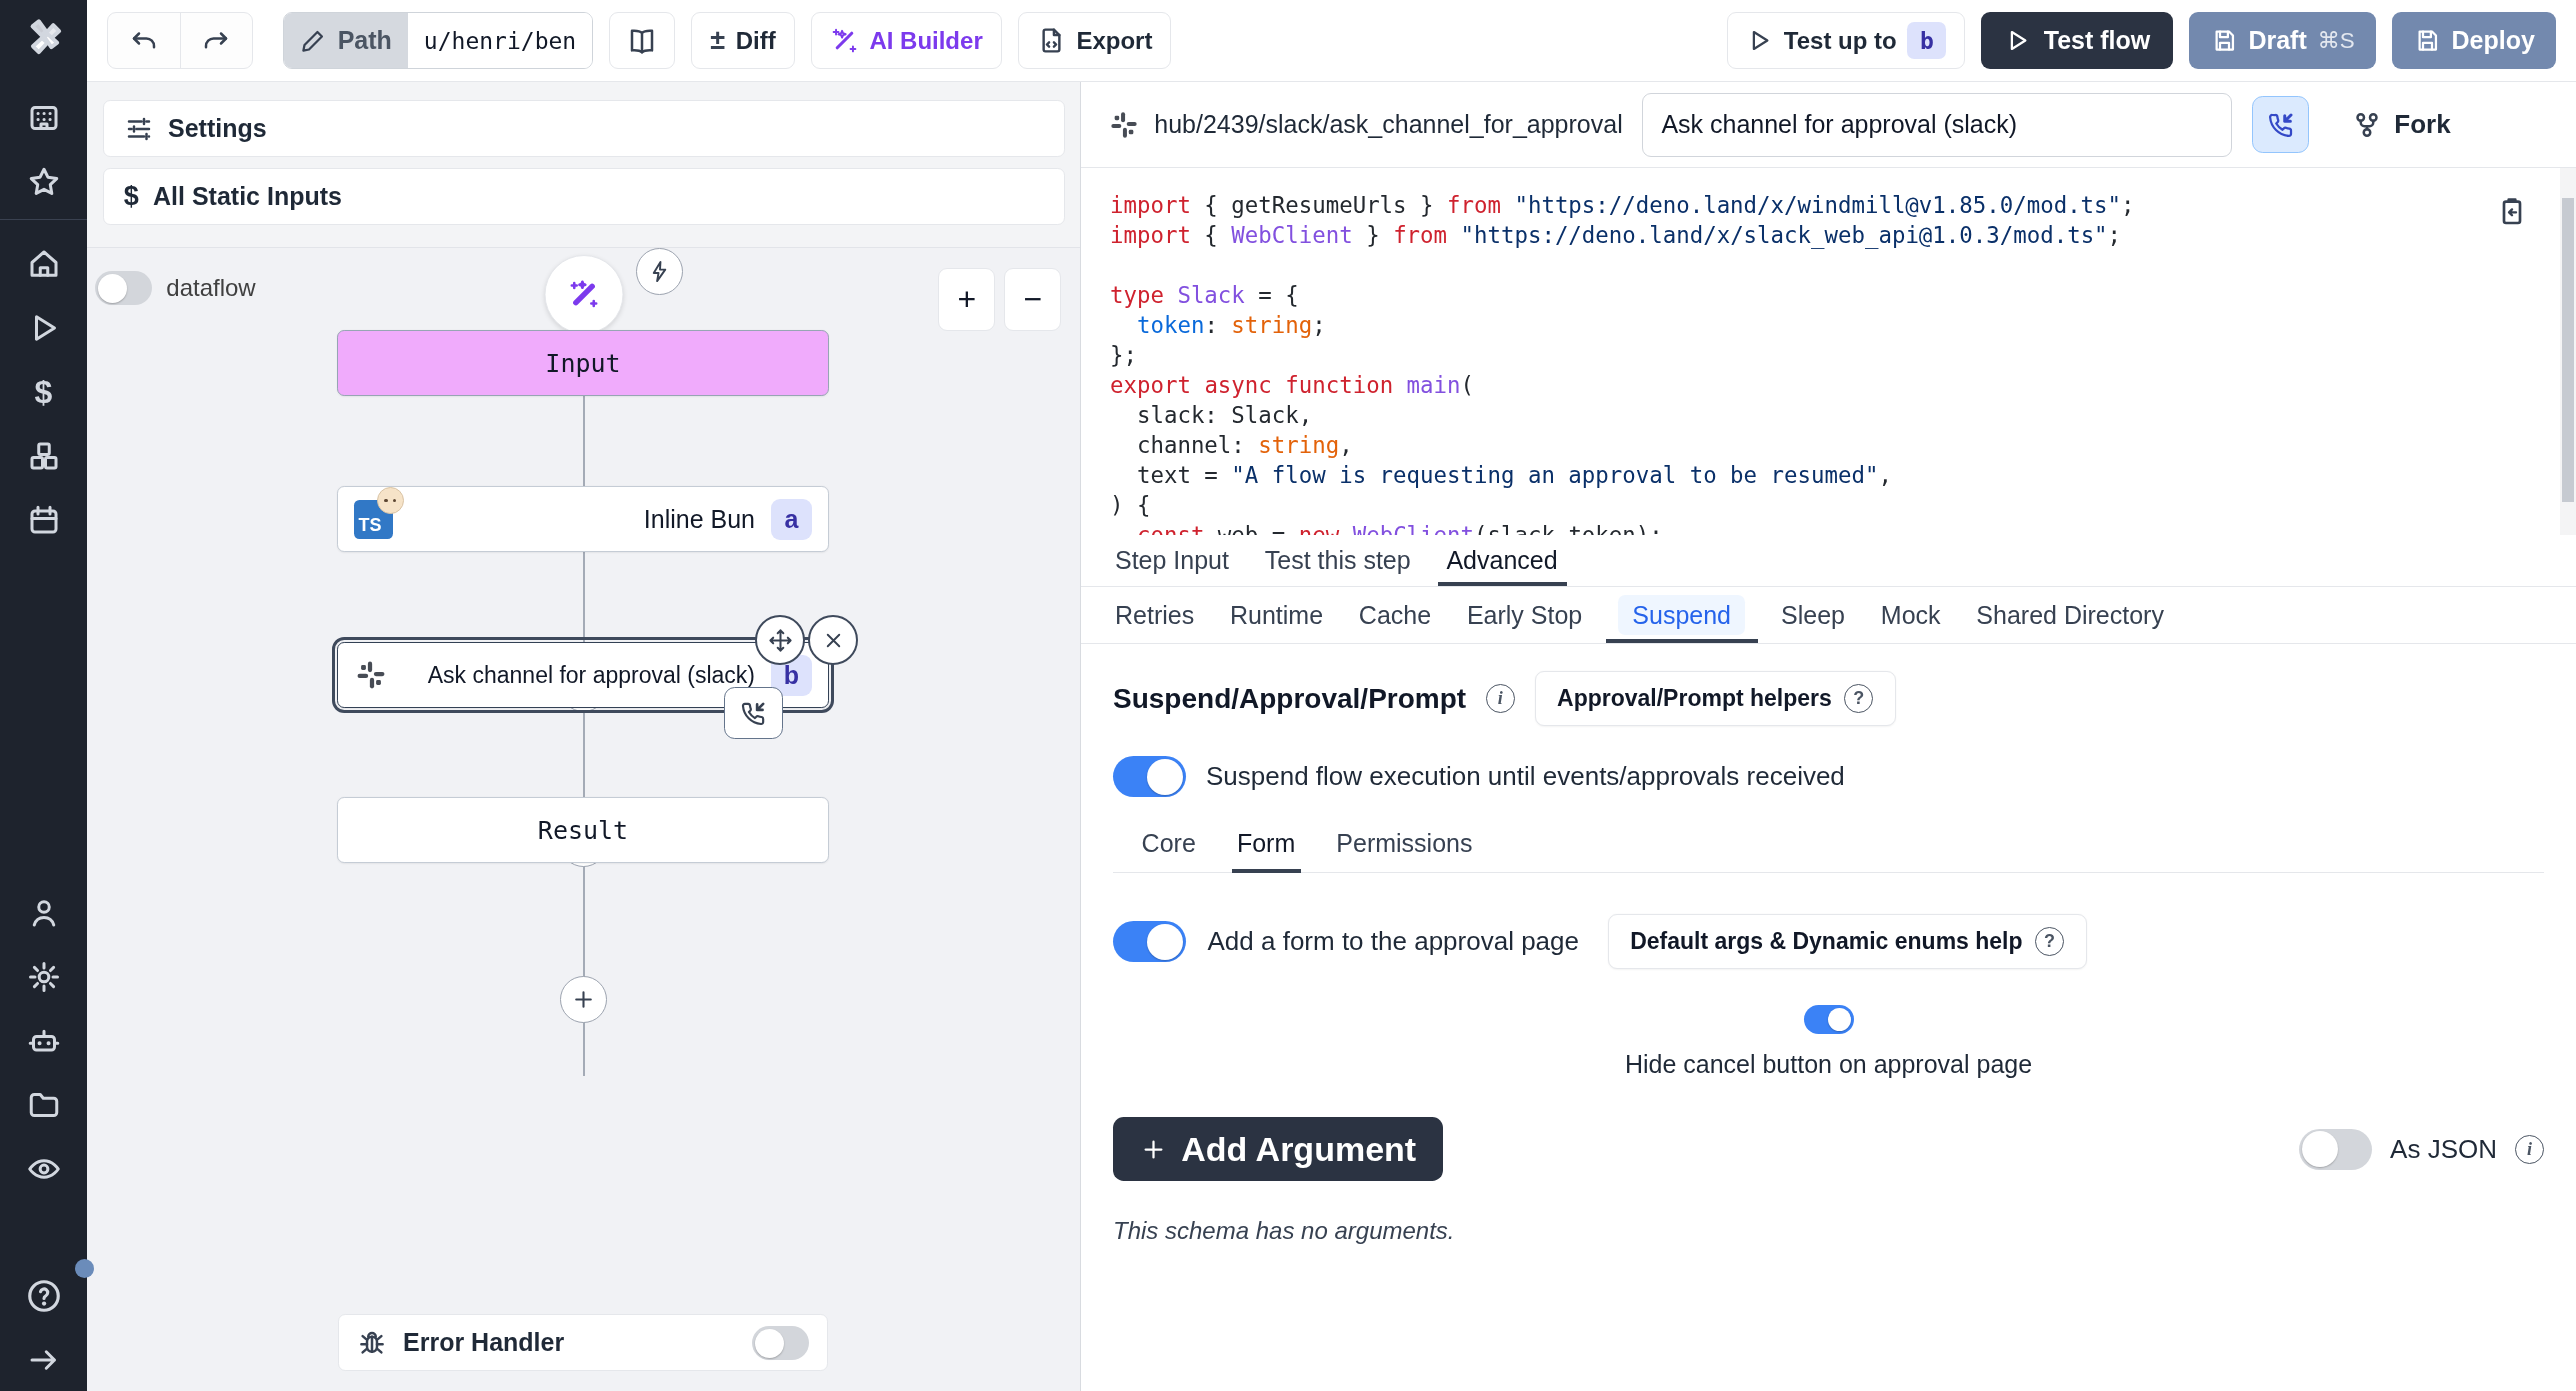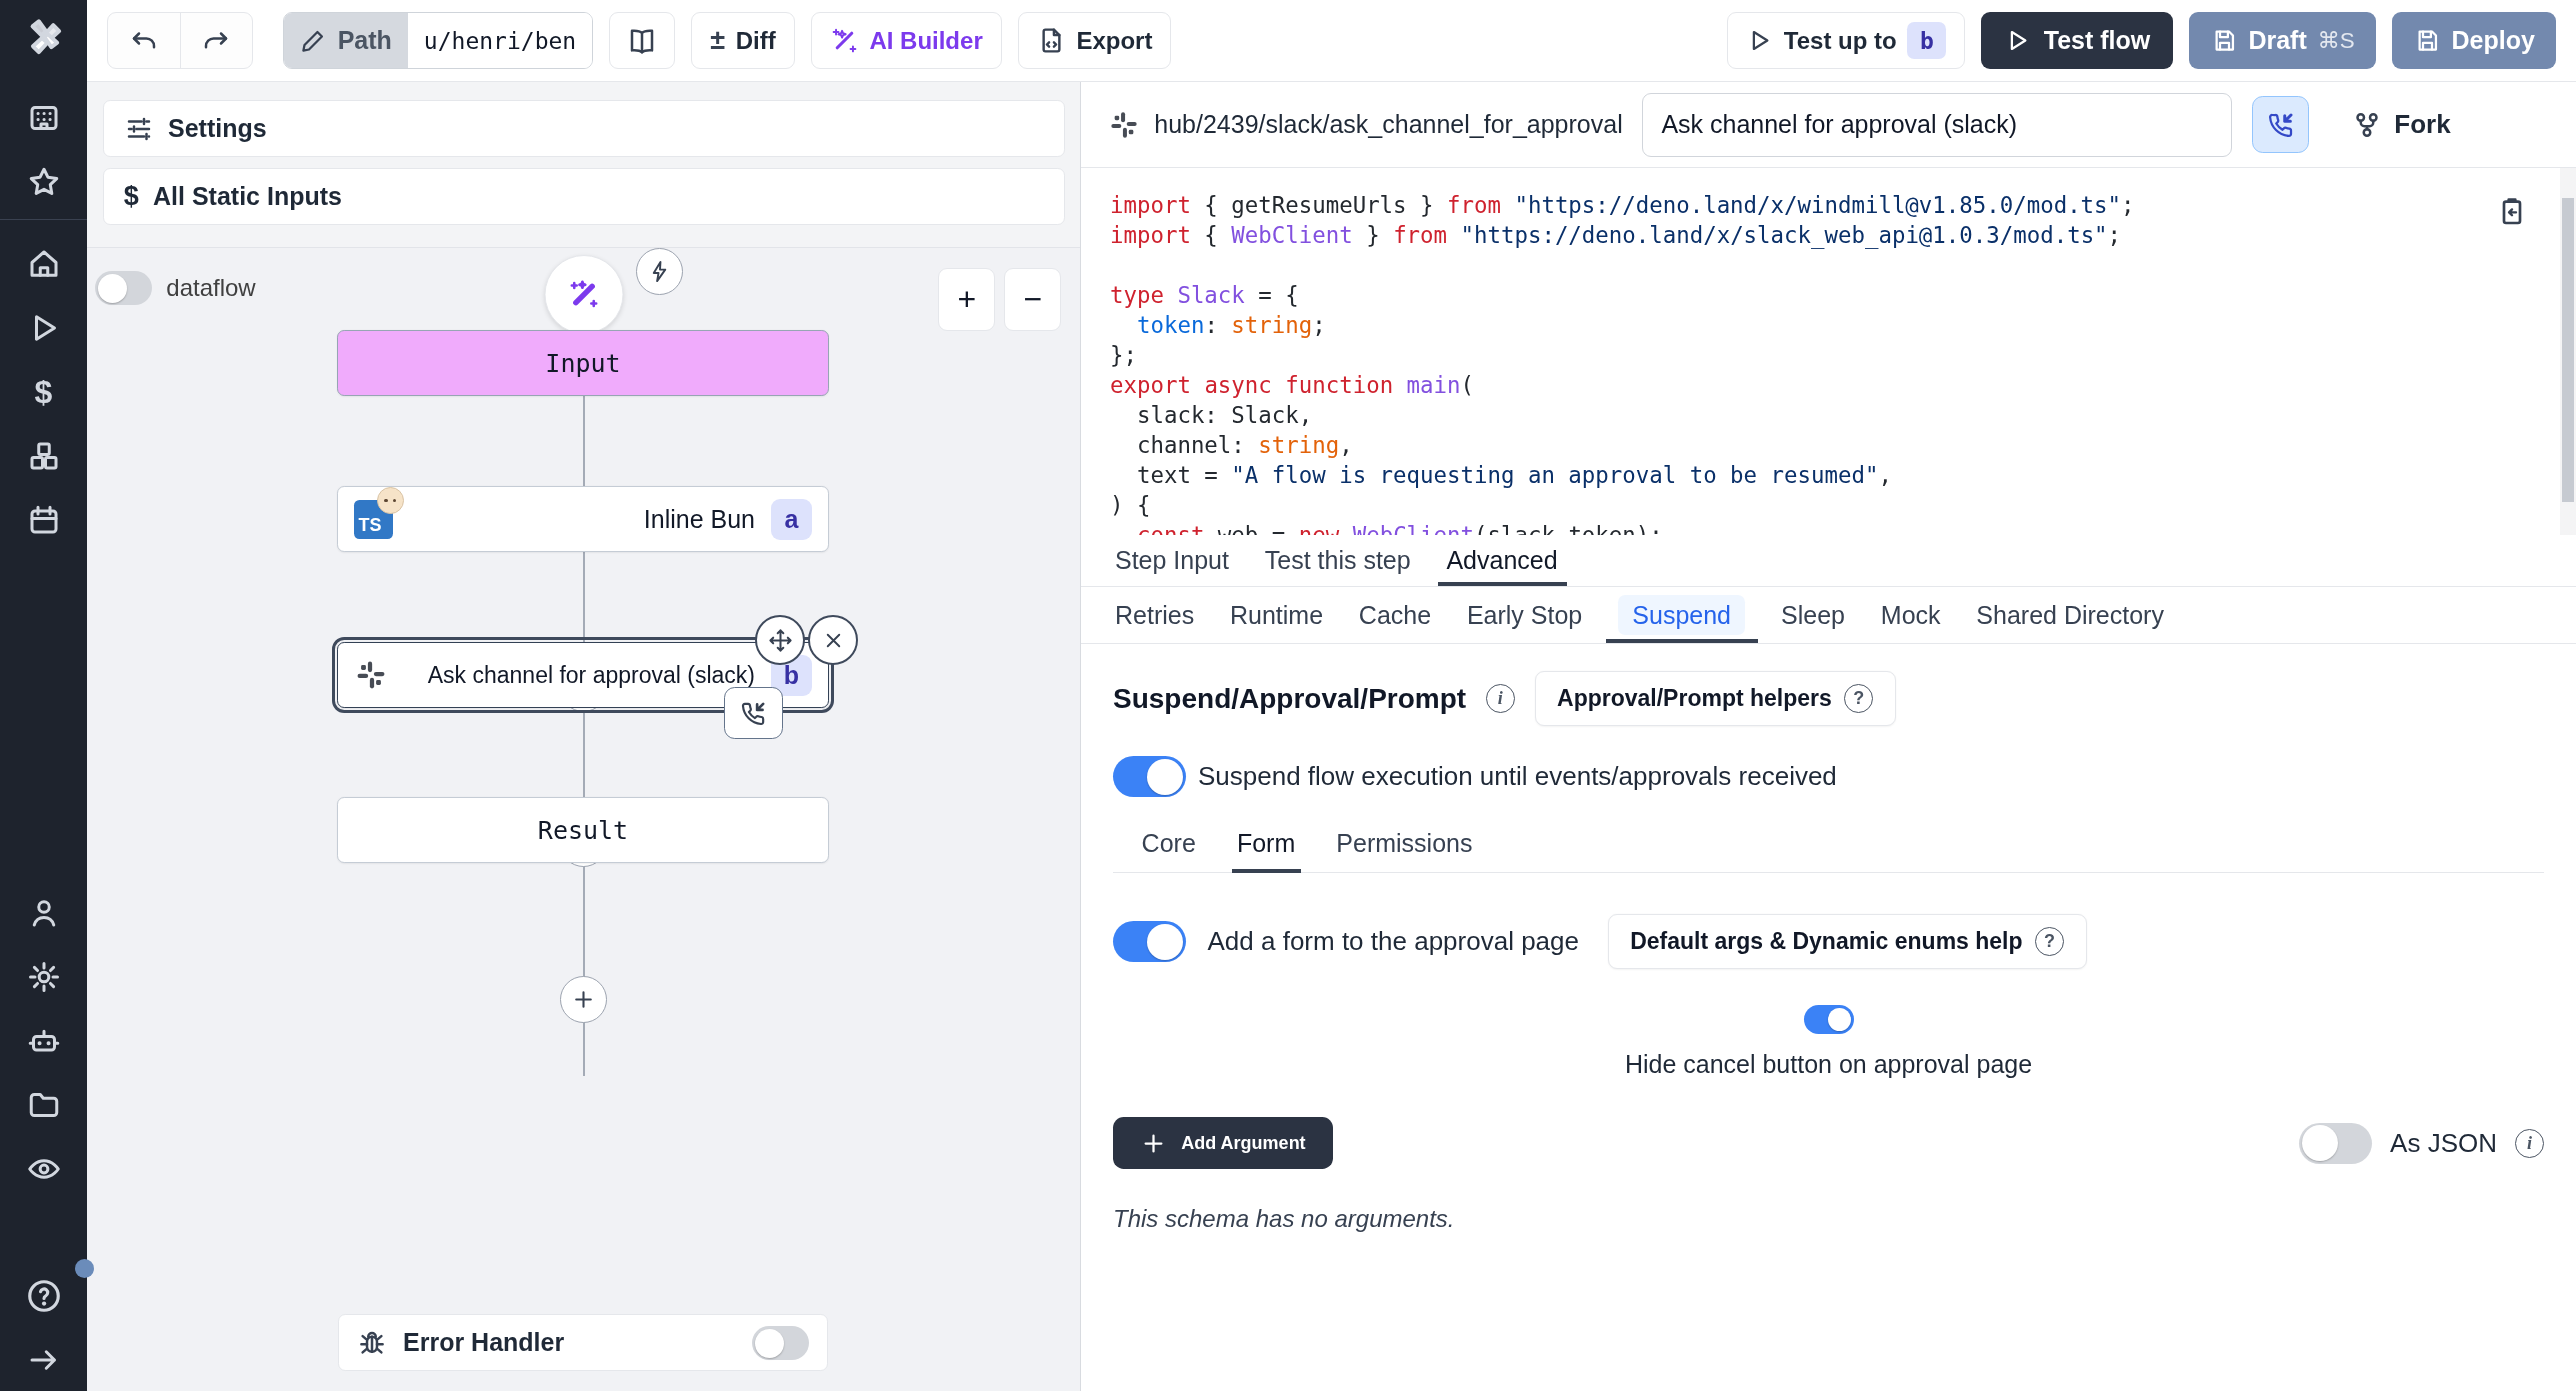--- a/index.html
+++ b/index.html
@@ -130,30 +130,30 @@
   .tab.active-blue .pill { background:#eff6ff; }
   .tab.active-blue::after { content:""; position:absolute; left:1.8px; right:1.8px; bottom:0; height:4.5px; background:#374151; }
 
   .content { padding:27px 32px; }
   .h-row { display:flex; align-items:center; gap:19.7px; }
   .h-title { font-size:28px; font-weight:700; color:#111827; }
   .info-i { width:29px; height:29px; border:1.8px solid #4b5563; border-radius:50%; color:#4b5563; font-size:18px;
     font-weight:700; display:flex; align-items:center; justify-content:center; font-family:"Liberation Serif", serif; font-style:italic; }
   .helper-btn { height:55px; border:0.9px solid #e5e7eb; border-radius:9px; background:#fff; box-shadow:0 0.9px 1.8px rgba(0,0,0,.05);
     display:flex; align-items:center; gap:12.5px; padding:0 21.5px; font-size:23px; font-weight:700; color:#111827; cursor:pointer; }
-  .trow { display:flex; align-items:center; gap:12px; margin-top:30px; font-size:26px; color:#1f2937; }
+  .trow { display:flex; align-items:center; gap:20px; margin-top:30px; font-size:26px; color:#1f2937; }
   .subtabs { display:flex; gap:12.5px; margin-top:32px; border-bottom:0.9px solid #e5e7eb; padding-left:14.3px; }
   .subtab { padding:0 14.3px 14.3px; font-size:25px; color:#374151; position:relative; cursor:pointer; }
   .subtab.active { color:#111827; }
   .subtab.active::after { content:""; position:absolute; left:9px; right:9px; bottom:-0.9px; height:4.5px; background:#374151; }
   .form-row { display:flex; align-items:center; gap:21.5px; margin-top:41px; font-size:26px; color:#1f2937; }
   .hide-row { display:flex; align-items:center; gap:16px; margin-top:36px; font-size:25px; color:#1f2937;flex-direction:column; }
   .arg-row { display:flex; align-items:center; margin-top:38px; }
-  .add-arg { height:52px; background:#2b3342; color:#fff; border-radius:10.7px; display:flex; align-items:center;
-    gap:14.3px; padding:0 27px; font-size:18px; font-weight:700; cursor:pointer; }
+  .add-arg { height:64px; background:#2b3342; color:#fff; border-radius:10.7px; display:flex; align-items:center;
+    gap:14.3px; padding:0 27px; font-size:34px; font-weight:700; cursor:pointer; }
   .as-json { margin-left:auto; display:flex; align-items:center; gap:18px; font-size:26px; color:#1f2937; }
   .empty-note { margin-top:36px; font-size:24px; font-style:italic; color:#374151; }
 
   svg.ic { stroke:#374151; fill:none; stroke-width:2; stroke-linecap:round; stroke-linejoin:round; }
   svg.ic-w { stroke:#fff; fill:none; stroke-width:2; stroke-linecap:round; stroke-linejoin:round; }
   svg.ic-purple { stroke:#7c3aed; fill:none; stroke-width:2; stroke-linecap:round; stroke-linejoin:round; }
   svg.ic-blue { stroke:#3449c7; fill:none; stroke-width:2.4; stroke-linecap:round; stroke-linejoin:round; }
   svg.ic-slack { fill:#474c55; stroke:none; }
 </style>
 </head>

